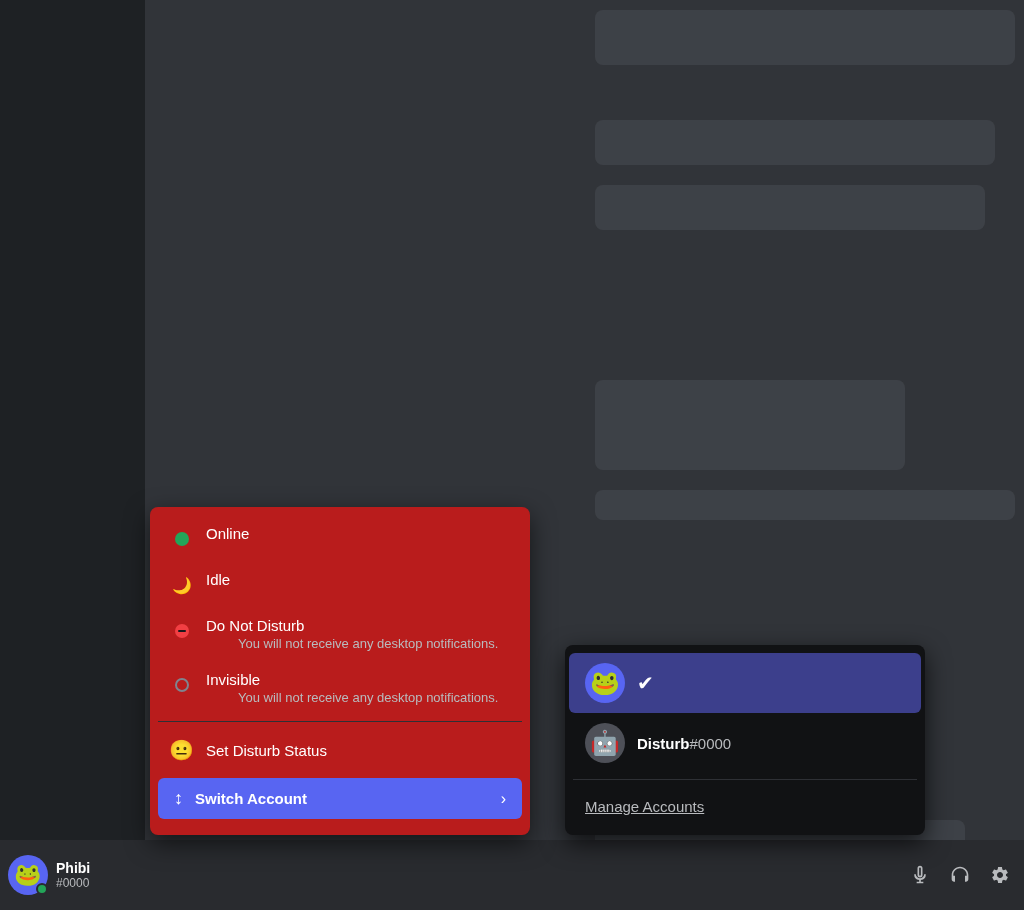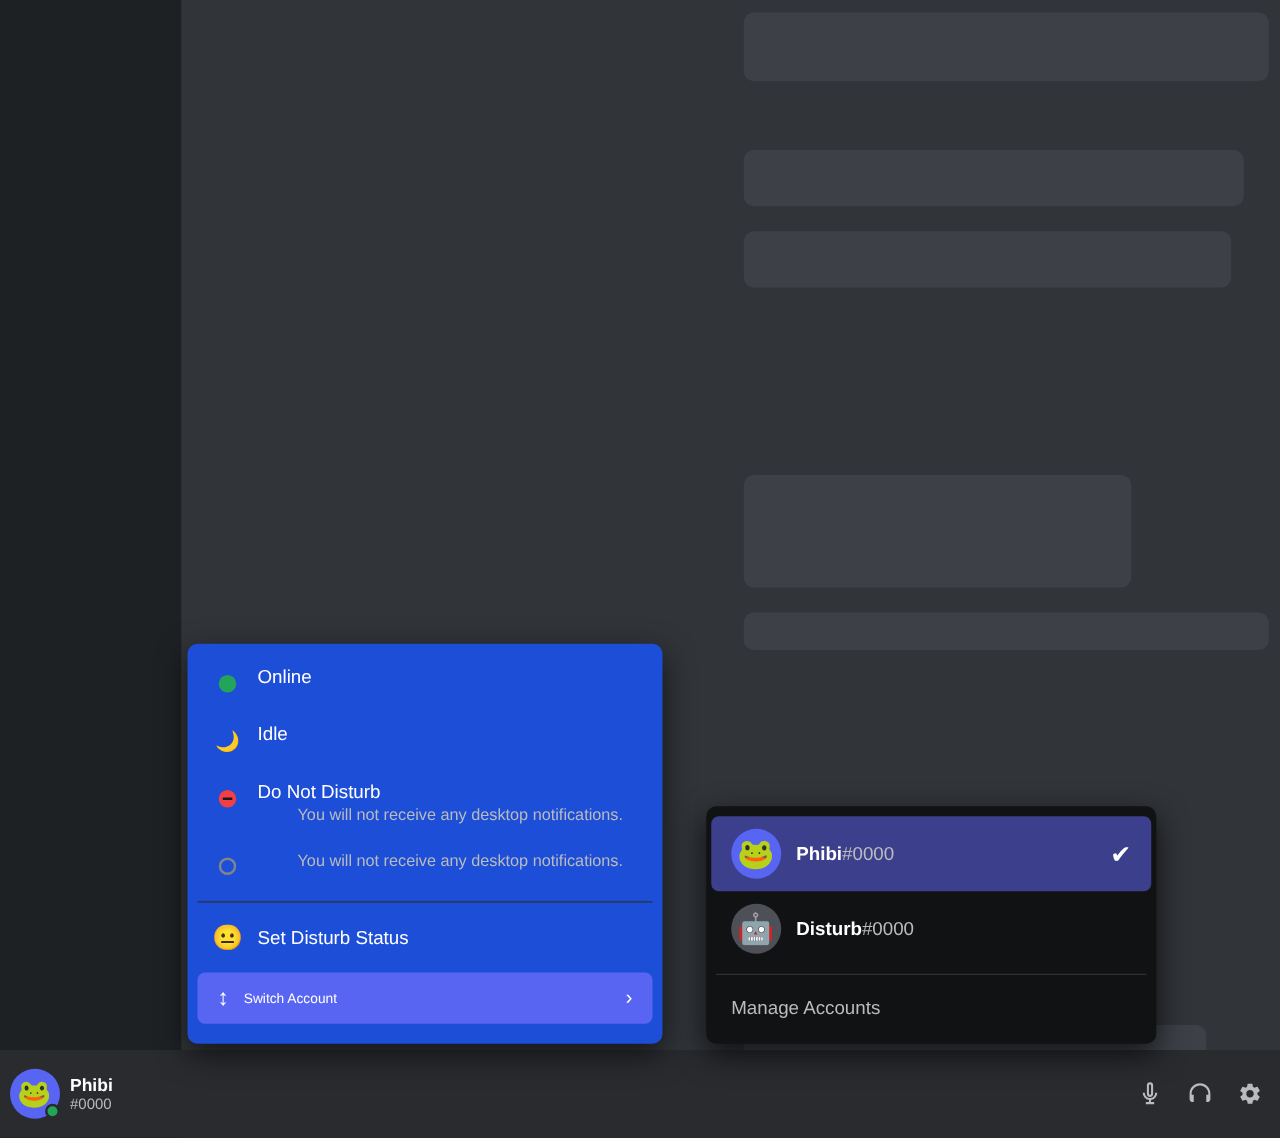--- a/index.html
+++ b/index.html
@@ -122,21 +122,21 @@
       color: #b9bbbe;
       font-size: 18px;
     }
 
     
     .status-menu {
       position: absolute;
       bottom: 75px;
       left: 150px;
       width: 380px;
-      background: #1d4ed8;
+      background: #b91c1c;
       border-radius: 8px;
       padding: 8px 0;
       z-index: 20;
       box-shadow: 0 8px 24px rgba(0,0,0,0.6);
     }
 
     .status-item {
       display: flex;
       align-items: flex-start;
       padding: 10px 16px;
@@ -247,22 +247,22 @@
     }
 
     .switch-icon {
       font-size: 18px;
       margin-right: 12px;
       color: #fff;
     }
 
     .switch-label {
       color: #fff;
-      font-size: 11px;
-      font-weight: 400;
+      font-size: 15px;
+      font-weight: 700;
       flex: 1;
     }
 
     .switch-arrow {
       color: #fff;
       font-size: 16px;
     }
 
     
     .account-submenu {
@@ -323,20 +323,21 @@
       color: #fff;
     }
 
     .manage-accounts {
       display: flex;
       align-items: flex-start;
       padding: 12px 20px;
       cursor: pointer;
       color: #b9bbbe;
       font-size: 15px;
+      text-decoration: underline;
     }
   </style>
 </head>
 <body>
 
 <div class="bg-layer"></div>
 <div class="bg-sidebar"></div>
 <div class="bg-content"></div>
 
 <div class="bg-rect" style="left:595px; top:10px; width:420px; height:55px;"></div>
@@ -374,20 +375,21 @@
       <span class="status-label">Do Not Disturb</span>
       <span class="status-desc">You will not receive any desktop notifications.</span>
     </div>
   </div>
 
   <div class="status-item">
     <div class="status-icon">
       <div class="dot-invisible"></div>
     </div>
     <div class="status-text-block">
+      <span class="status-label">Invisible</span>
       <span class="status-desc">You will not receive any desktop notifications.</span>
     </div>
   </div>
 
   <div class="menu-divider"></div>
 
   <div class="custom-status-item">
     <div class="emoji-icon">😐</div>
     <span class="status-label">Set Disturb Status</span>
   </div>
@@ -397,23 +399,20 @@
     <span class="switch-label">Switch Account</span>
     <span class="switch-arrow">›</span>
   </div>
 
 </div>
 
 <div class="account-submenu">
 
   <div class="account-item active">
     <div class="account-avatar" style="background:#5865f2;">🐸</div>
-    <span class="account-name">
-      <span>Phibi</span><span class="account-tag">#0000</span>
-    </span>
     <span class="checkmark">✔</span>
   </div>
 
   <div class="account-item">
     <div class="account-avatar" style="background:#4e5058;">🤖</div>
     <span class="account-name">
       <span>Disturb</span><span class="account-tag">#0000</span>
     </span>
   </div>
 

